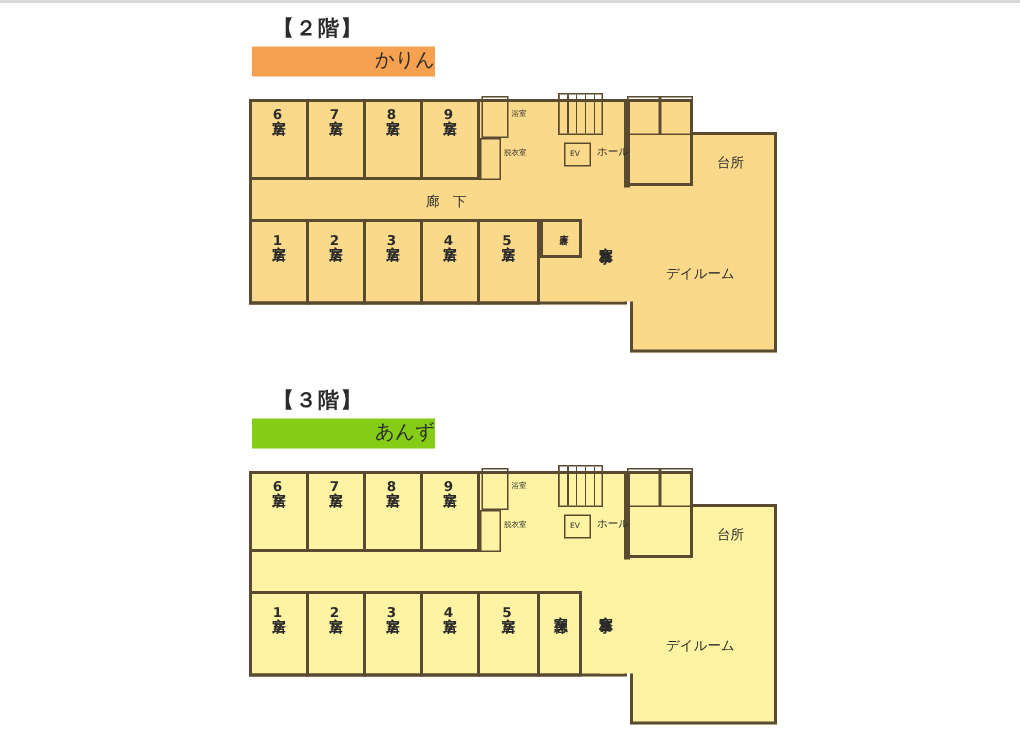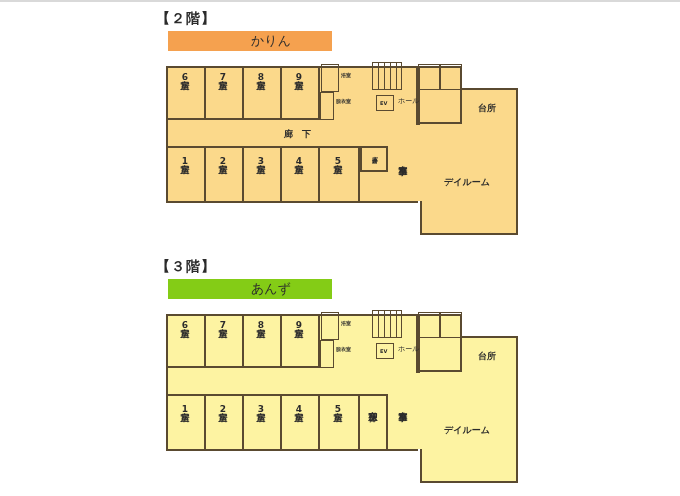--- a/index.html
+++ b/index.html
@@ -1,24 +1,24 @@
 <!DOCTYPE html>
 <html><head>
 <meta charset="utf-8">
 <style>
   html,body{margin:0;padding:0;background:#fff;}
   body{width:680px;height:496px;position:relative;overflow:hidden;font-family:"DejaVu Sans",sans-serif;color:#2b2b2b;}
   .topline{position:absolute;left:0;top:0;width:680px;height:2px;background:#d9d9d9;}
-  .floor-title{position:absolute;left:156px;font-size:14px;font-weight:bold;letter-spacing:1px;}
-  .unit-bar{position:absolute;left:168px;width:122px;height:20px;font-size:13px;text-align:center;line-height:20px;padding-left:42px;}
+  .floor-title{position:absolute;left:182px;font-size:14px;font-weight:bold;letter-spacing:1px;}
+  .unit-bar{position:absolute;left:168px;width:122px;height:20px;font-size:13px;text-align:right;line-height:20px;}
   .plan{position:absolute;left:0;top:0;width:680px;height:248px;}
   .r{position:absolute;border:2px solid #5a4a30;box-sizing:border-box;}
   .thin{border-width:1px;}
   .vlabel{position:absolute;writing-mode:vertical-rl;text-orientation:upright;font-size:9px;font-weight:bold;letter-spacing:-1px;line-height:10px;}
-  .hlabel{position:absolute;font-size:9px;font-weight:bold;white-space:nowrap;}
+  .hlabel{position:absolute;font-size:9px;font-weight:normal;white-space:nowrap;}
   .tiny{font-size:5px;}
   .stairs{background:repeating-linear-gradient(90deg,transparent 0 5px,#5a4a30 5px 6px);}
 </style>
 </head>
 <body>
 
 <div class="topline"></div>
 
 <div>
   <div class="floor-title" style="top:10px">【２階】</div>

